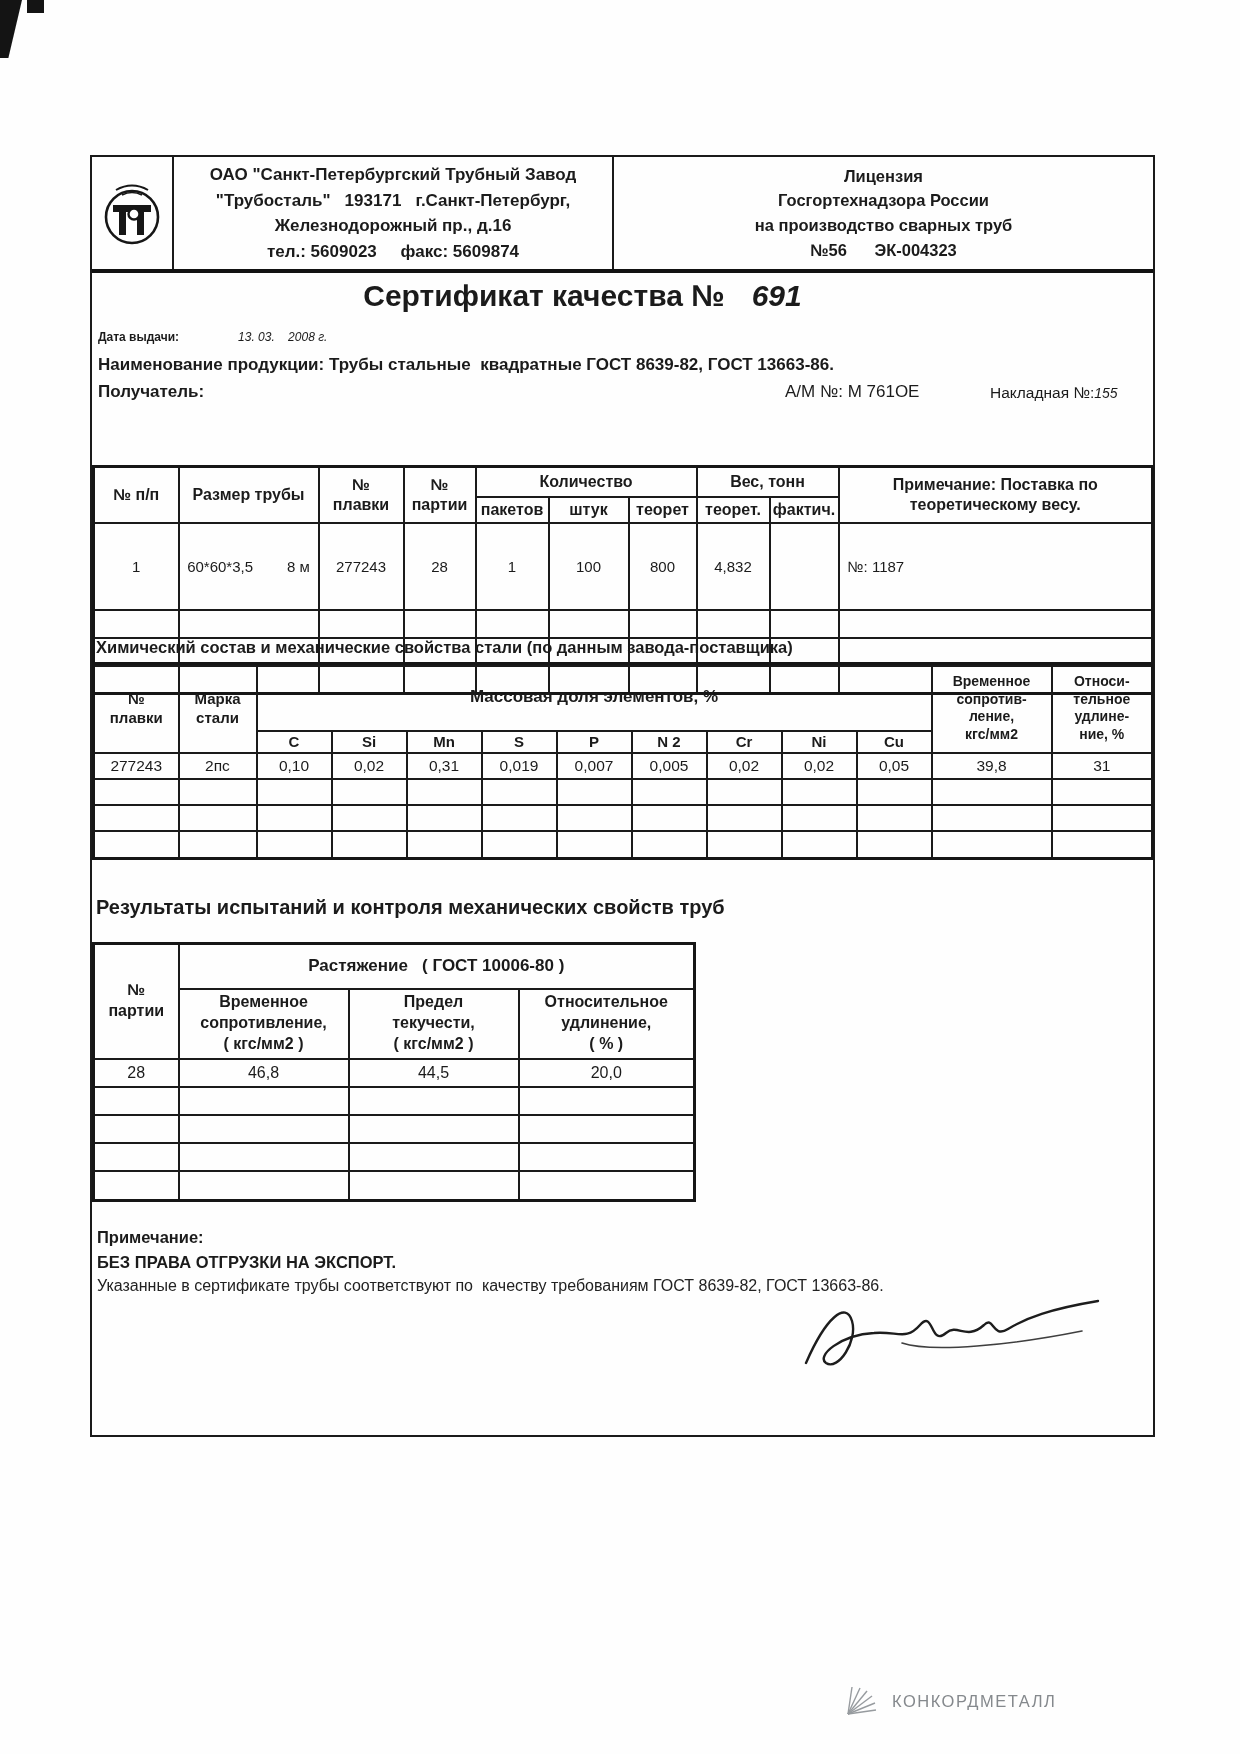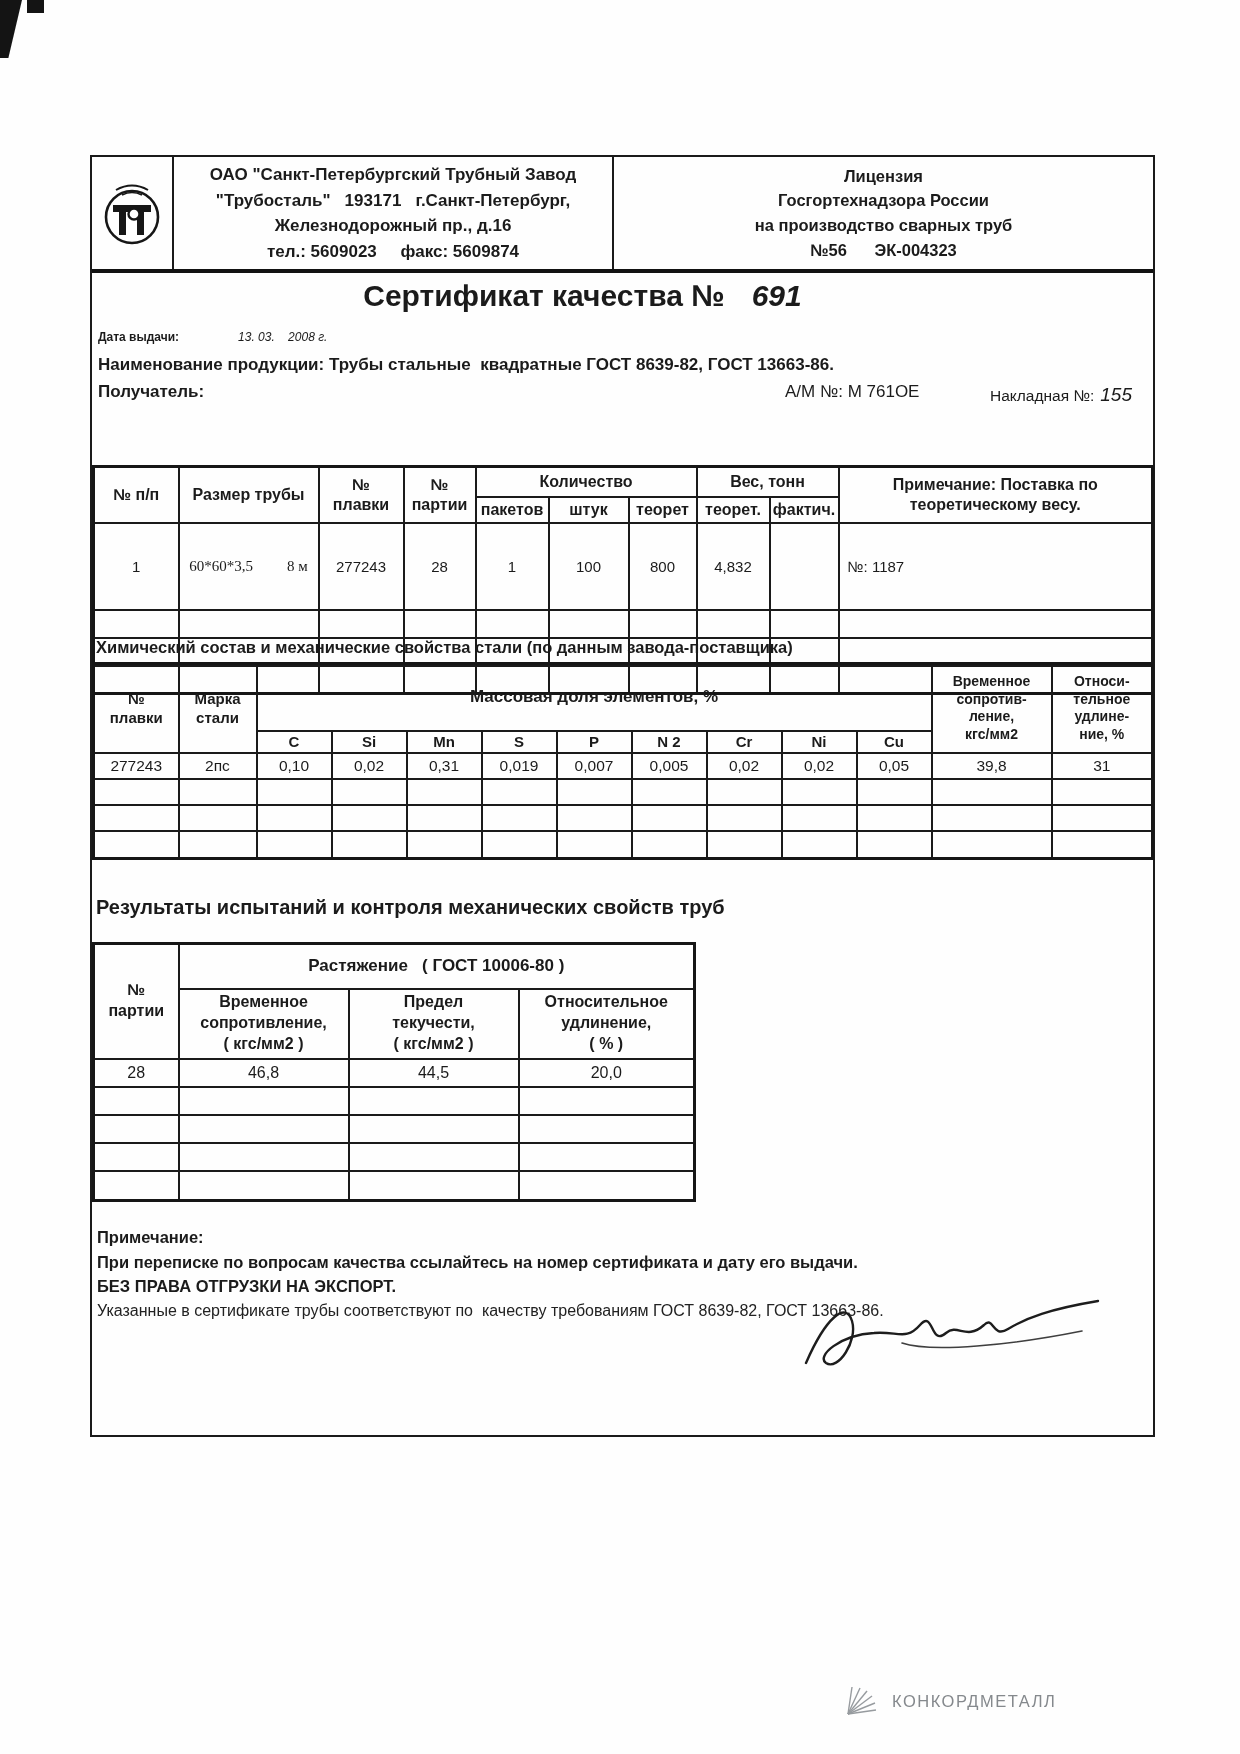--- a/index.html
+++ b/index.html
@@ -27,36 +27,36 @@
 
   .doc-title{position:absolute;top:122px;left:0;right:80px;text-align:center;font-size:30px;font-weight:bold;}
   .doc-title .num{font-style:italic;margin-left:27px;}
 
   .line-date{position:absolute;top:173px;left:6px;font-size:12px;}
   .line-date .date-val{font-weight:normal;font-style:italic;margin-left:59px;}
   .line-prod{position:absolute;top:198px;left:6px;font-size:17px;font-weight:bold;}
   .line-recip{position:absolute;top:225px;left:6px;right:0;height:22px;font-size:17px;}
   .line-recip .vehicle{position:absolute;left:687px;top:0;font-weight:normal;}
   .line-recip .invoice{position:absolute;left:892px;top:2px;font-weight:normal;font-size:15.5px;}
-  .line-recip .invoice .it{font-size:19px;margin-left:6px;}
+  .line-recip .invoice .it{font-size:14px;margin-left:0;}
 
   table{border-collapse:collapse;table-layout:fixed;position:absolute;}
   td,th{border:2px solid #1a1a1a;padding:0;text-align:center;vertical-align:middle;
         white-space:pre-wrap;overflow:hidden;}
   th{font-weight:bold;}
 
   
   .t1{left:0;top:308px;width:1059px;border:3px solid #161616;}
   .t1 th{font-size:16px;line-height:1.25;}
   .t1 tr.h1{height:30px;}
   .t1 tr.h2{height:26px;}
   .t1 tr.d1{height:29px;}
   .t1 tr.de{height:28px;}
   .t1 td{font-size:15px;}
-  .sz{display:flex;justify-content:center;gap:34px;font-family:Liberation Serif, serif;}
+  .sz{display:flex;justify-content:center;gap:34px;}
   .note-cell{text-align:left;padding-left:8px;}
 
   
   .section-chem{position:absolute;top:481px;left:4px;font-size:16.5px;font-weight:bold;}
   .section-tests{position:absolute;top:739px;left:4px;font-size:20px;font-weight:bold;}
 
   
   .t2{left:0;top:505px;width:1059px;border:3px solid #161616;}
   .t2 tr.hb{height:67px;}
   .t2 tr.he{height:22px;}
@@ -388,21 +388,20 @@
             <td></td>
             <td></td>
             <td></td>
             <td></td>
           </tr>
     </tbody>
       </table>
 
     <div class="notes">
       <p class="b">Примечание:</p>
-      <p class="b pw">При переписке по вопросам качества ссылайтесь на номер сертификата и дату его выдачи.</p>
       <p class="b pw">БЕЗ ПРАВА ОТГРУЗКИ НА ЭКСПОРТ.</p>
       <p class="n3 pw">Указанные в сертификате трубы соответствуют по  качеству требованиям ГОСТ 8639-82, ГОСТ 13663-86.</p>
     </div>
 
 
     <svg class="signature-svg" viewBox="0 0 340 104">
       <path d="M24 84 C44 38 64 22 70 42 C76 62 56 92 44 84 C34 77 58 56 92 54 C116 52 124 62 138 46 C152 30 148 68 164 54 C176 44 184 62 202 46 C212 36 210 60 226 50 C244 39 268 30 316 22" fill="none" stroke="#1d1d1d" stroke-width="2.4" stroke-linecap="round"></path>
       <path d="M120 64 C150 74 230 66 300 52" fill="none" stroke="#1d1d1d" stroke-width="1.6" stroke-linecap="round" opacity="0.85"></path>
     </svg>
 

